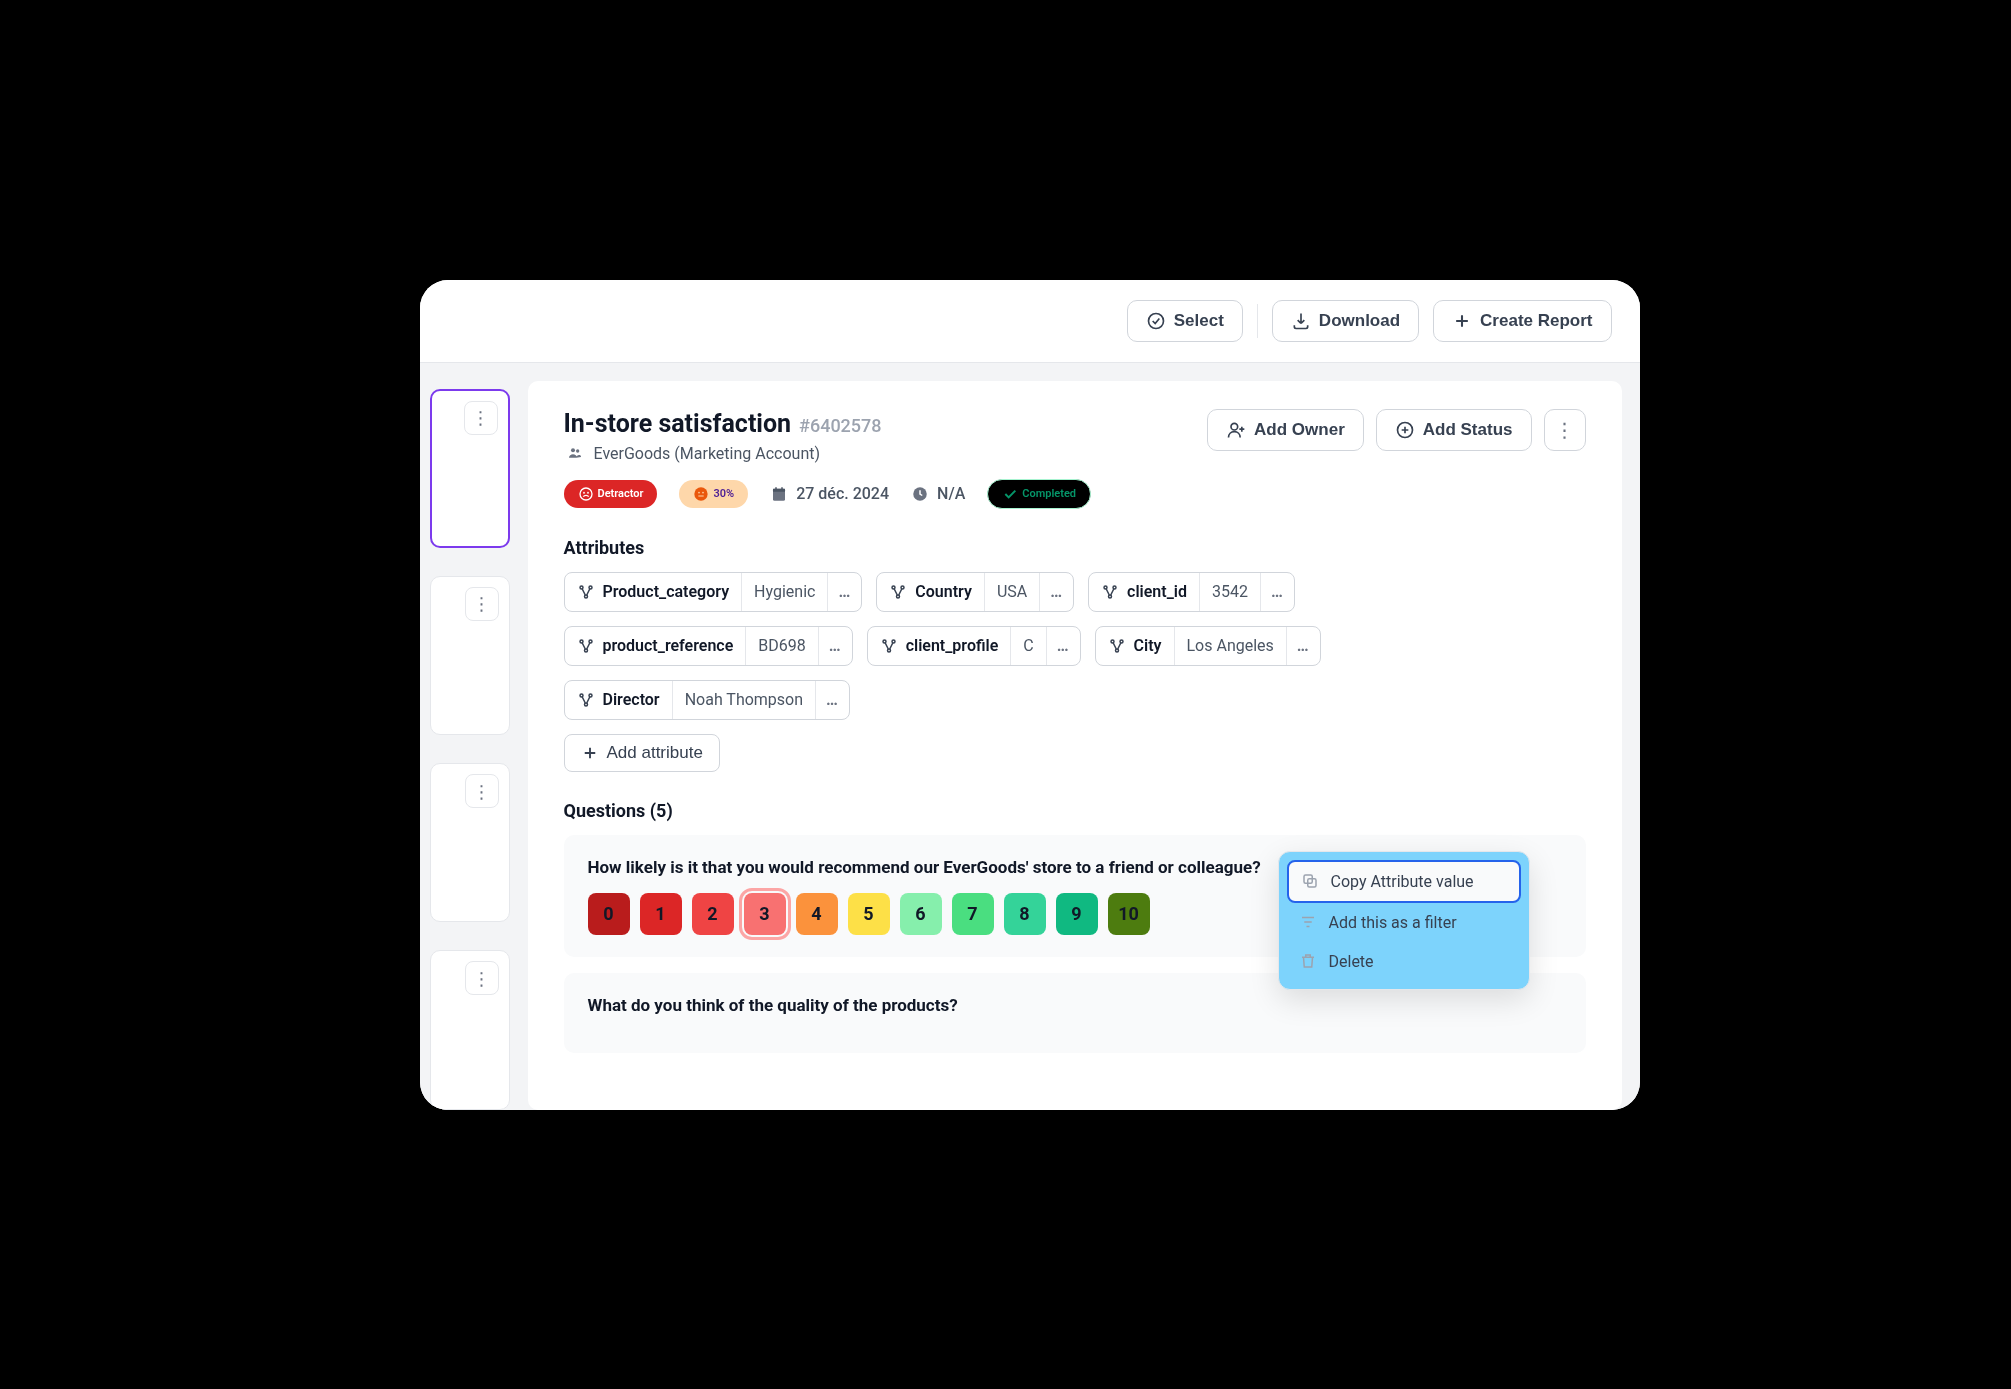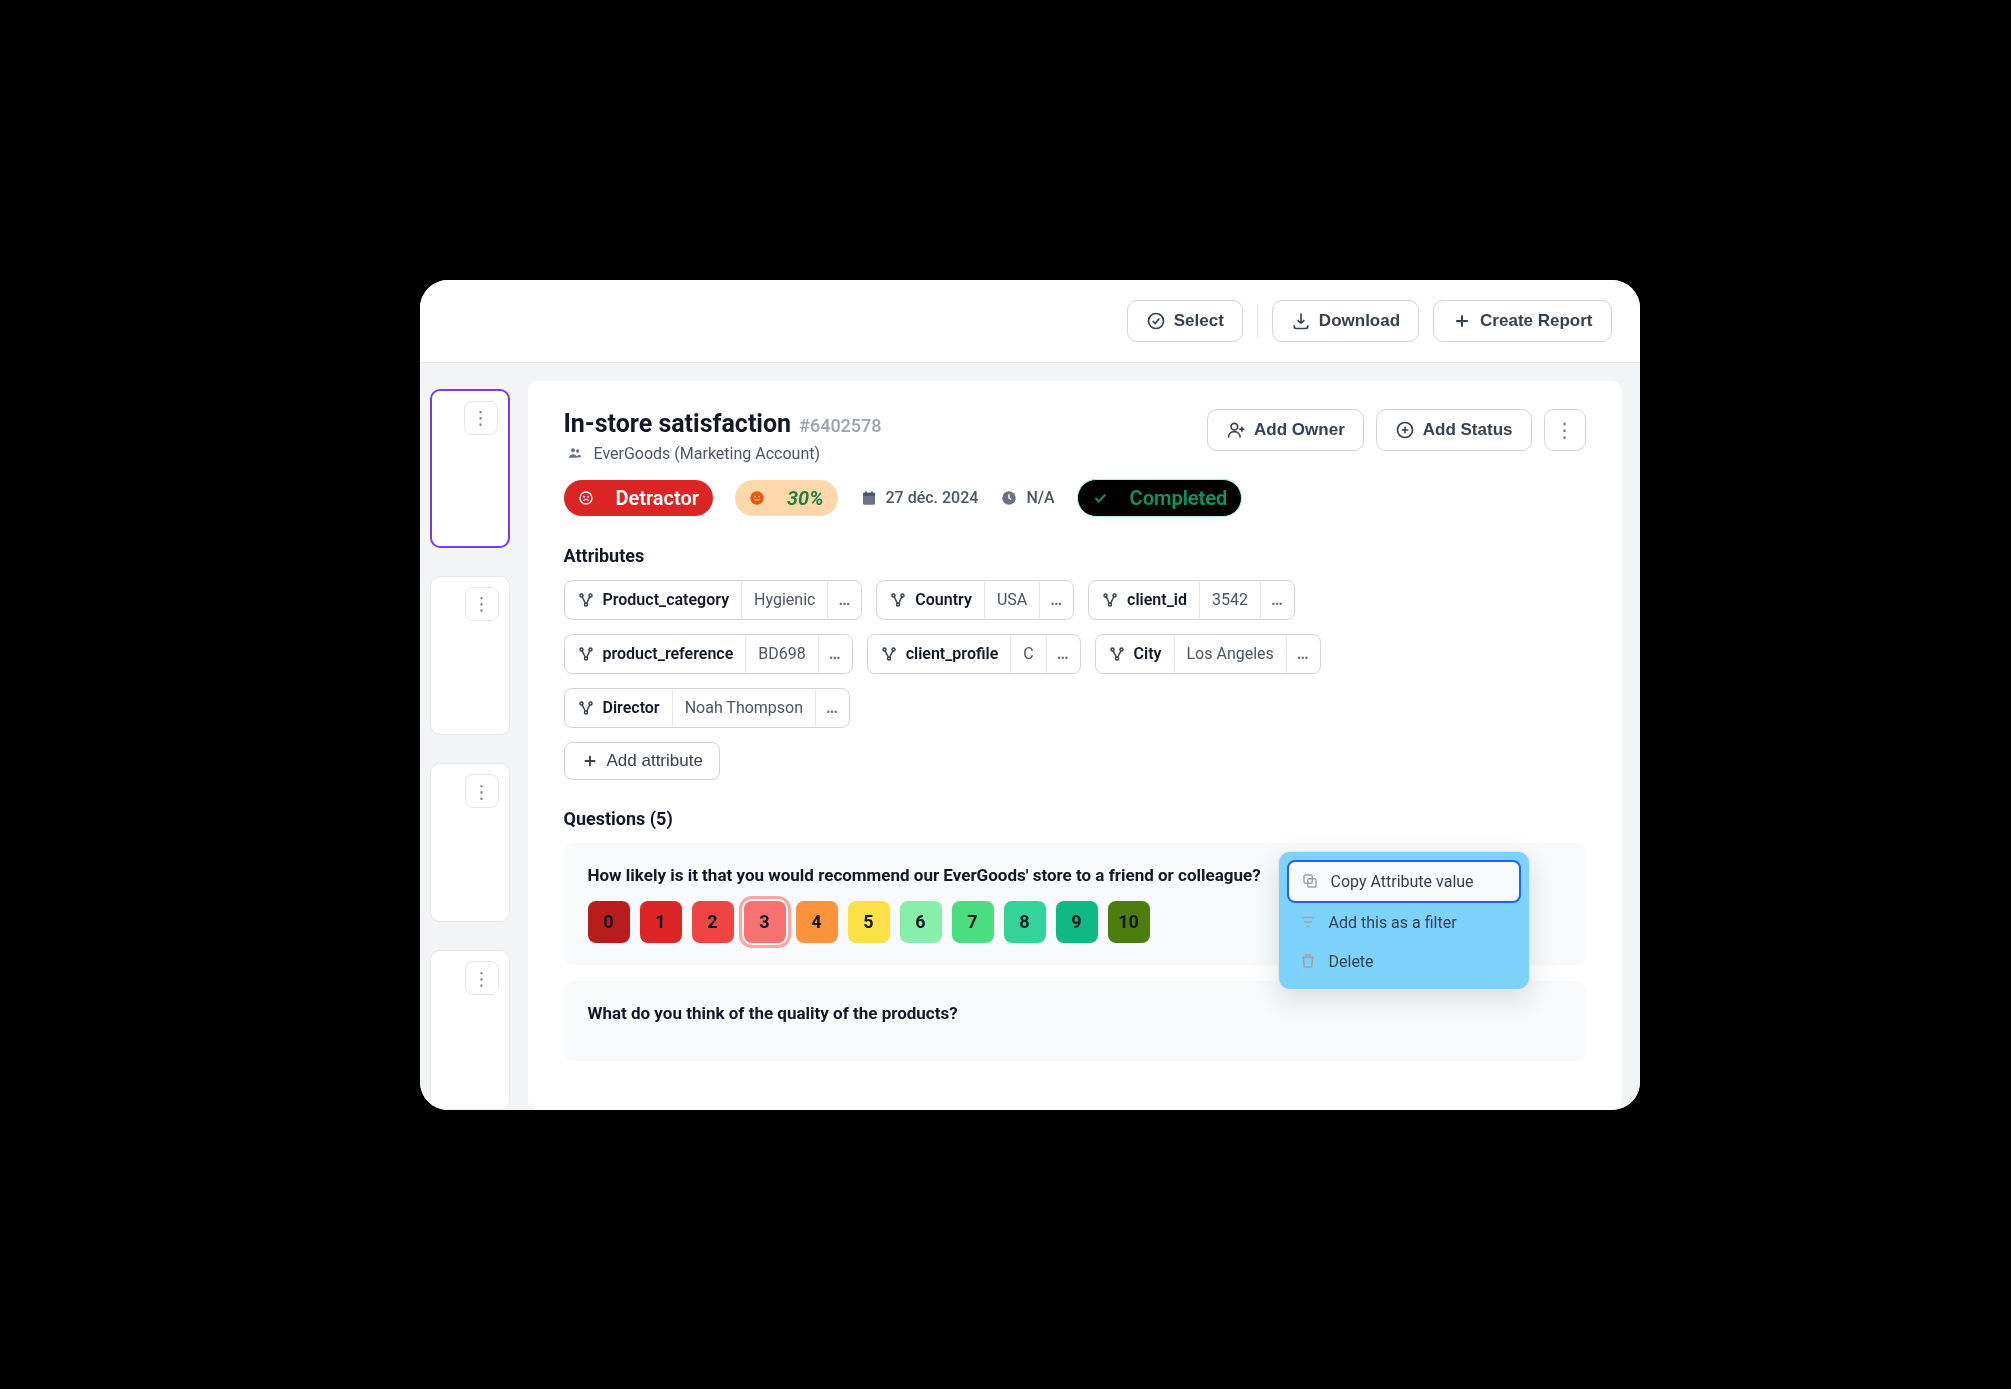--- a/index.html
+++ b/index.html
@@ -149,29 +149,29 @@
     }
     .meta-row {
       display: flex;
       gap: 22px;
       align-items: center;
       margin-bottom: 28px;
     }
     .pill {
       display: inline-flex;
       align-items: center;
-      gap: 22px;
+      gap: 4px;
       padding: 6px 14px;
       border-radius: 999px;
-      font-size: 20px;
+      font-size: 11px;
       font-weight: 600;
       justify-content: center;
     }
     .pill-detractor { background: #dc2626; color: #fff; }
-    .pill-score { background: #fed7aa; color: #15803d; font-style: italic; }
+    .pill-score { background: #fed7aa; color: #4c1d95; }
     .pill-completed { background: #000000; color: #059669; border: 1px solid #a7f3d0; }
     .meta-item { display: inline-flex; align-items: center; gap: 8px; color: #4b5563; font-size: 16px; font-weight: 500; }
     .meta-item svg { width: 18px; height: 18px; color: #6b7280; }
     .section-title {
       font-size: 18px;
       font-weight: 700;
       color: #111827;
       margin-bottom: 14px;
     }
     .attr-grid {

